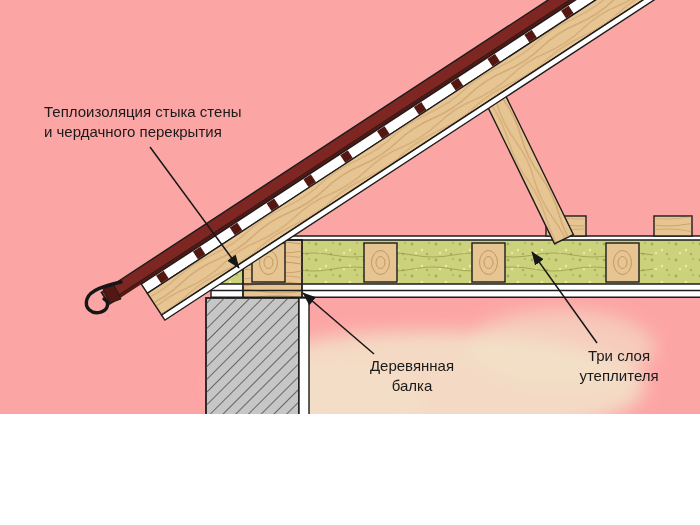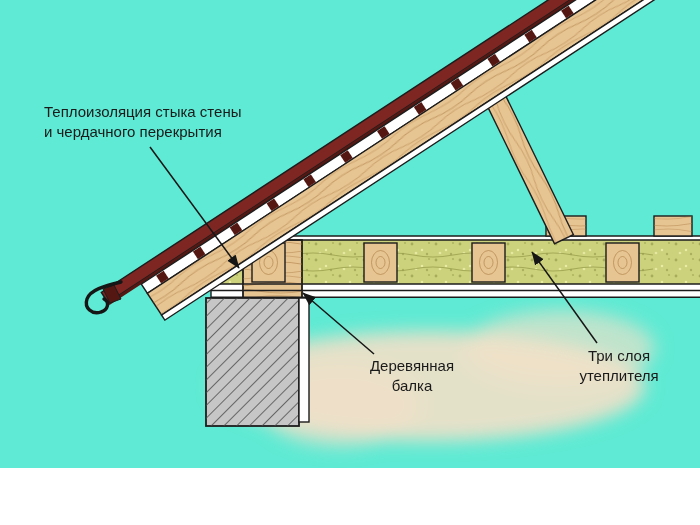--- a/index.html
+++ b/index.html
@@ -1,16 +1,16 @@
 <!DOCTYPE html>
 <html><head>
 <meta charset="utf-8">
 <style>
   html,body{margin:0;padding:0;background:#ffffff;}
-  .stage{width:700px;height:468px;position:relative;background:#5eead4;overflow:hidden;}
+  .stage{width:700px;height:414px;position:relative;background:#fca5a5;overflow:hidden;}
   svg{display:block;}
   .ol{stroke:#1c1c1c;stroke-width:1.4;}
   .ol2{stroke:#1c1c1c;stroke-width:1.8;}
   .line{stroke:#1c1c1c;stroke-width:1.4;}
   .lead{stroke:#161616;stroke-width:1.5;fill:none;}
   text{font-family:"Liberation Sans",sans-serif;font-size:15px;fill:#1a1a1a;}
   .mid{text-anchor:middle;}
 </style>
 </head>
 <body>

